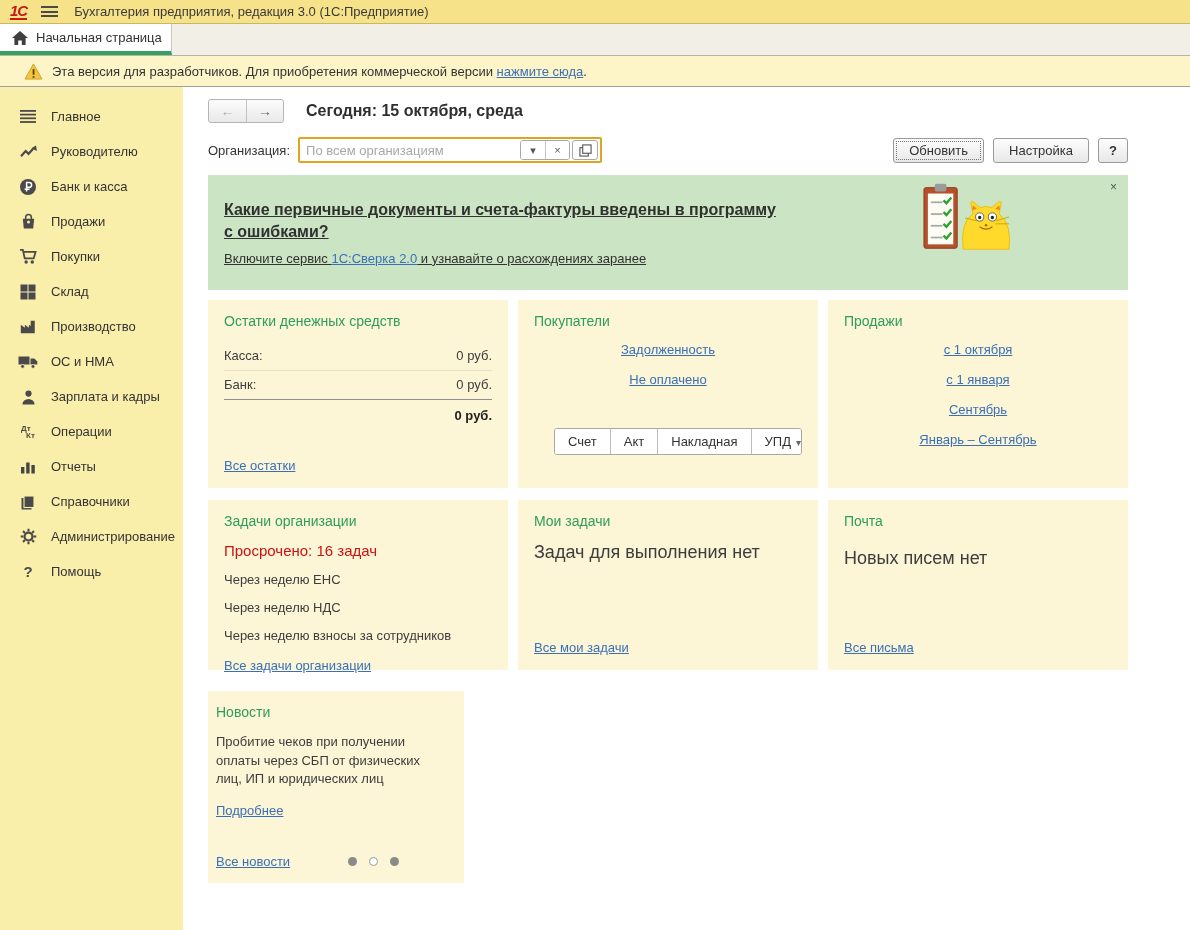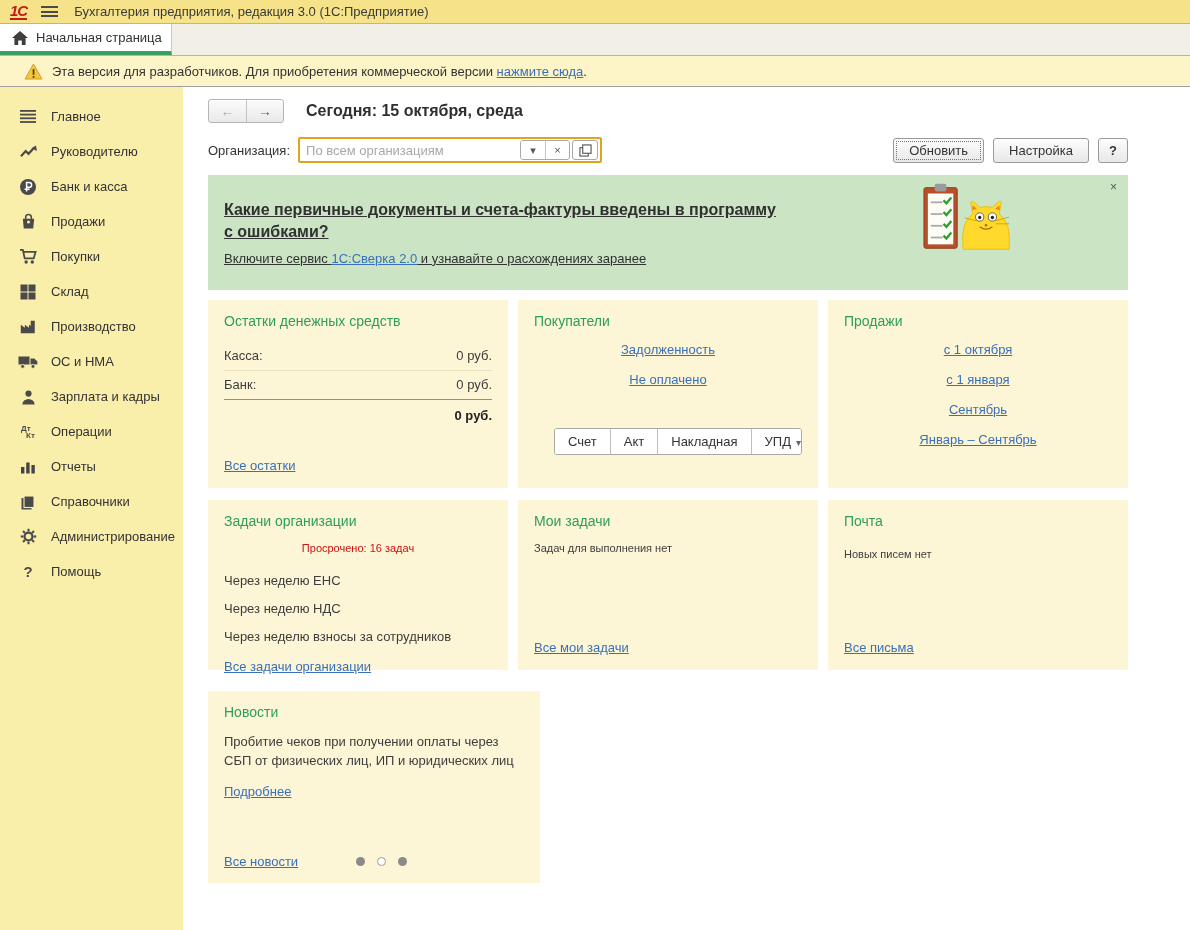--- a/index.html
+++ b/index.html
@@ -87,24 +87,24 @@
   .kv.sep2 { border-bottom:1px solid #8f8f8f; }
   .total { text-align:right; font-size:13px; font-weight:bold; color:#222; padding-top:8px; }
   .card-bottom { margin-top:auto; }
   .stack > * { display:block; margin-bottom:15px;text-align:center; }
   .seg { display:inline-flex; border:1px solid #a8a8a8; border-radius:3px; overflow:hidden; background:#fff;
          margin:26px 0 0 20px; }
   .seg button { border:none; background:#fff; font-size:13px; color:#333; padding:5px 13px; cursor:pointer;
                 font-family:"Liberation Sans","DejaVu Sans",sans-serif; }
   .seg button + button { border-left:1px solid #bdbdbd; }
   .seg .caret { font-size:10px; color:#666; margin-left:5px; }
-  .overdue { color:#cc1111; font-size:11px; margin-bottom:19px;text-align:center; }
+  .overdue { color:#cc1111; font-size:15px; margin-bottom:13px; }
   .task-item { font-size:13px; color:#3d3d3d; margin-bottom:13px; }
-  .empty-text { font-size:11px; color:#3d3d3d; }
-  .card.news { width:332px; height:192px; margin-top:21px; }
+  .empty-text { font-size:18px; color:#3d3d3d; }
+  .card.news { width:256px; height:192px; margin-top:21px;padding-left:8px; }
   .news-text { font-size:13px; color:#3d3d3d; line-height:1.45; margin-bottom:14px; }
   .news-bottom { margin-top:auto; display:flex; align-items:center; }
   .dots { display:flex; gap:12px; margin-left:58px; }
   .dot { width:9px; height:9px; border-radius:50%; cursor:pointer; }
   .dot.filled { background:#8a8a8a; }
   .dot.hollow { background:#fff; border:1px solid #9a9a9a; }
 </style>
 </head>
 <body>
 

